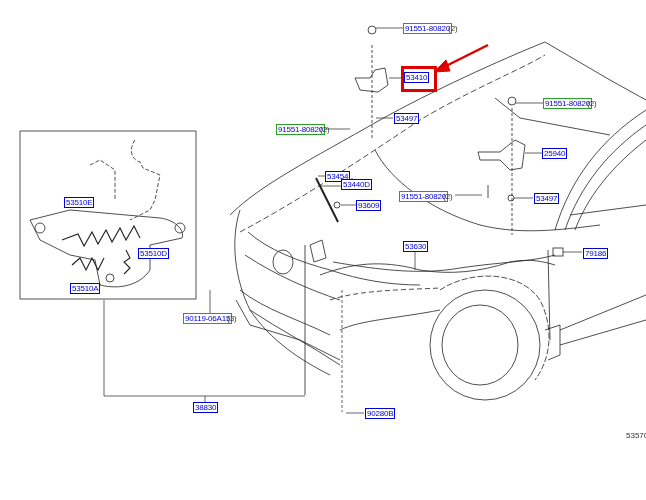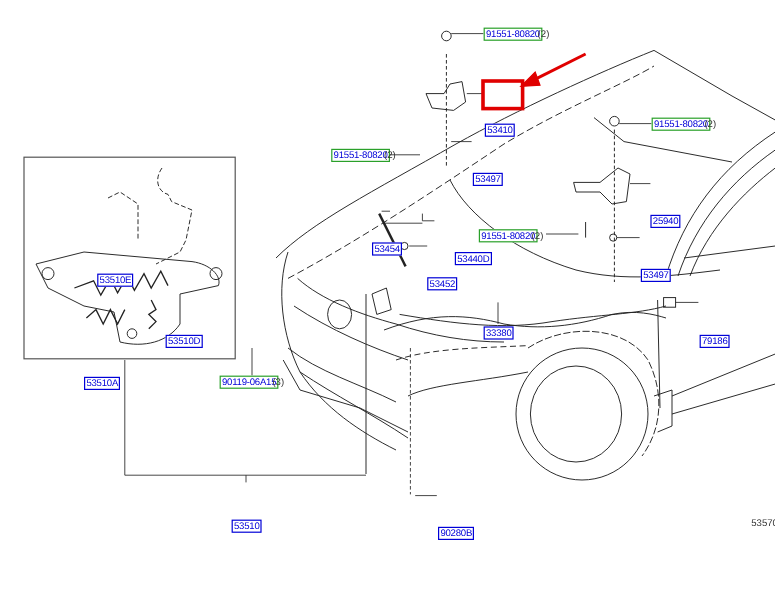--- a/index.html
+++ b/index.html
@@ -1,19 +1,19 @@
 <!DOCTYPE html>
 <html><head>
 <meta charset="utf-8">
 <style>
   html,body{margin:0;padding:0;background:#fff;}
   body{width:646px;height:500px;position:relative;overflow:hidden;font-family:"Liberation Sans",sans-serif;}
   #art{position:absolute;left:0;top:0;}
   .lbl{position:absolute;font-size:8px;line-height:9px;color:#0000d8;background:#fff;padding:0 1px;white-space:nowrap;letter-spacing:-0.2px;cursor:pointer;}
-  .lbl.part{border:1.2px solid #0000d8;margin-top:31px;}
+  .lbl.part{border:1.2px solid #0000d8;}
   .lbl.std{border:1.2px solid #2aa02a;}
   .qty{position:absolute;font-size:8px;line-height:9px;color:#333;white-space:nowrap;}
   .hl{position:absolute;border:3px solid #e00000;}
   .code{position:absolute;font-size:8px;color:#333;white-space:nowrap;}
 </style>
 </head>
 <body>
 
 <svg id="art" width="646" height="500" viewBox="0 0 646 500" fill="none" stroke="#222" stroke-width="0.8">
 
@@ -131,35 +131,35 @@
 <div class="lbl std" style="left:276px;top:124px">91551-80820</div>
 <div class="qty" style="left:320px;top:125px">(2)</div>
 
 <div class="lbl part" style="left:394px;top:113px">53497</div>
 
 <div class="lbl std" style="left:543px;top:98px">91551-80820</div>
 <div class="qty" style="left:587px;top:99px">(2)</div>
 
 <div class="lbl part" style="left:542px;top:148px">25940</div>
 
-<div class="lbl part" style="left:310px;top:171px">53454</div>
-<div class="lbl part" style="left:379px;top:179px">53440D</div>
-<div class="lbl part" style="left:356px;top:200px">53452</div>
+<div class="lbl part" style="left:325px;top:171px">53454</div>
+<div class="lbl part" style="left:341px;top:179px">53440D</div>
+<div class="lbl part" style="left:356px;top:200px">93609</div>
 
 <div class="lbl std" style="left:399px;top:191px">91551-80820</div>
 <div class="qty" style="left:443px;top:192px">(2)</div>
 
 <div class="lbl part" style="left:534px;top:193px">53497</div>
 
-<div class="lbl part" style="left:403px;top:241px">33380</div>
+<div class="lbl part" style="left:403px;top:241px">53630</div>
 <div class="lbl part" style="left:583px;top:248px">79186</div>
 
-<div class="lbl part" style="left:81px;top:197px">53510E</div>
+<div class="lbl part" style="left:64px;top:197px">53510E</div>
 <div class="lbl part" style="left:138px;top:248px">53510D</div>
 <div class="lbl part" style="left:70px;top:283px">53510A</div>
 
 <div class="lbl std" style="left:183px;top:313px">90119-06A15</div>
 <div class="qty" style="left:227px;top:314px">(3)</div>
 
-<div class="lbl part" style="left:193px;top:402px">53510</div>
+<div class="lbl part" style="left:193px;top:402px">38830</div>
 <div class="lbl part" style="left:365px;top:408px">90280B</div>
 
 <div class="code" style="left:626px;top:431px">53570</div>
 
 </body></html>

